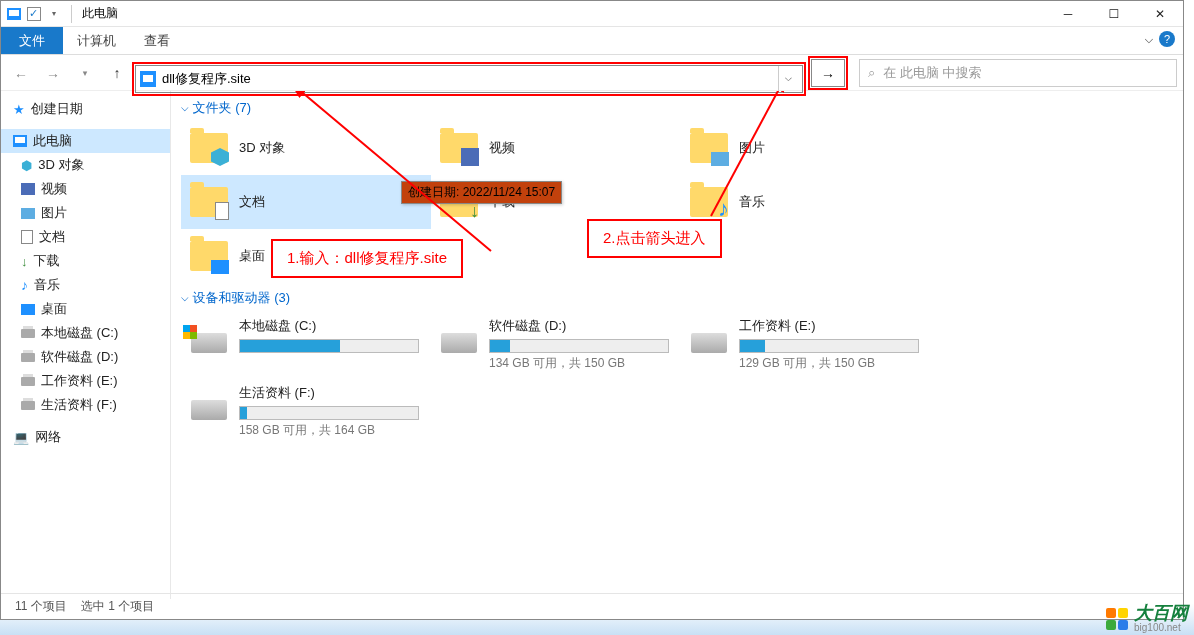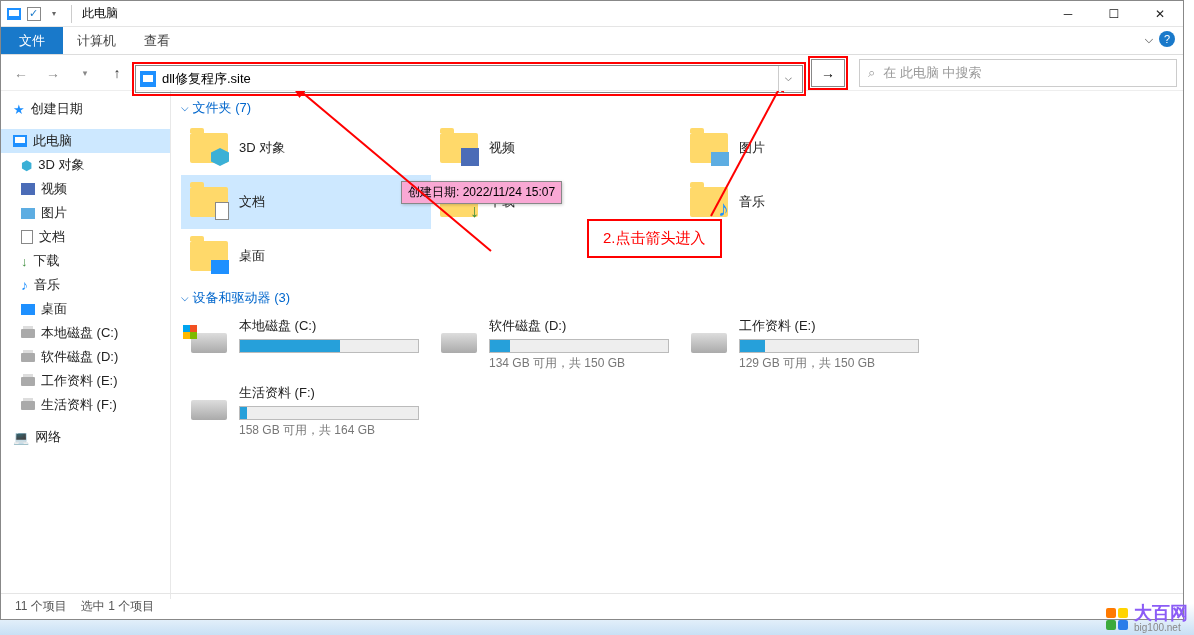--- a/index.html
+++ b/index.html
@@ -64,21 +64,21 @@
 .fld::before{content:"";position:absolute;top:-5px;left:0;width:14px;height:5px;background:#ffd96a;border-radius:2px 2px 0 0;}
 .sub3d{position:absolute;right:2px;bottom:2px;width:18px;height:18px;background:#3bb0d6;clip-path:polygon(50% 0,100% 25%,100% 75%,50% 100%,0 75%,0 25%);}
 .subvid{position:absolute;right:2px;bottom:2px;width:18px;height:18px;background:#4b6cb7;}
 .subimg{position:absolute;right:2px;bottom:2px;width:18px;height:14px;background:#5dade2;}
 .submus{position:absolute;right:2px;bottom:0;color:#1e90ff;font-size:22px;}
 .subdoc{position:absolute;right:2px;bottom:2px;width:14px;height:18px;background:#fff;border:1px solid #888;}
 .subdesk{position:absolute;right:2px;bottom:2px;width:18px;height:14px;background:#1e90ff;}
 .subdl{position:absolute;right:2px;bottom:0;color:#3c8d3c;font-size:18px;}
 .folder .flabel { font-size:13px; color:#222; }
 
-.tooltip { position:absolute; background:#f9a8d4; border:1px solid #888; padding:2px 6px; font-size:12px; box-shadow:1px 1px 3px rgba(0,0,0,0.2); }
+.tooltip { position:absolute; background:#c2410c; border:1px solid #888; padding:2px 6px; font-size:12px; box-shadow:1px 1px 3px rgba(0,0,0,0.2); }
 
 .drive-grid { display:flex; flex-wrap:wrap; gap:0; }
 .drive { width:250px; padding:6px; display:flex; gap:8px; }
 .drive-icon { width:44px; height:36px; display:flex; align-items:end; justify-content:center; }
 .dbox{width:36px;height:20px;background:linear-gradient(#ddd,#aaa);border-radius:2px;position:relative;}
 .dbox.os::after{content:"";position:absolute;left:-8px;top:-8px;width:14px;height:14px;background:conic-gradient(#f25022 0 25%,#7fba00 25% 50%,#ffb900 50% 75%,#00a4ef 75% 100%);}
 .drive-info { flex:1; }
 .dlabel { font-size:13px; color:#222; margin-bottom:4px; }
 .bar { width:180px; height:14px; border:1px solid #bbb; background:#eee; position:relative; margin-bottom:2px; }
 .bar-fill { position:absolute; left:0; top:0; bottom:0; background:#26a0da; }
@@ -91,21 +91,21 @@
 
 .status { position:absolute; left:0; right:0; bottom:0; height:26px; border-top:1px solid #e5e5e5; display:flex; align-items:center; padding:0 14px; font-size:12px; color:#555; gap:14px; }
 
 
 .wm { position:absolute; right:6px; bottom:2px; display:flex; align-items:center; gap:6px; }
 .wm-logo { display:grid; grid-template:repeat(2,10px)/repeat(2,10px); gap:2px; }
 .wm-logo span:nth-child(1){background:#ff7a00;border-radius:2px;}
 .wm-logo span:nth-child(2){background:#ffd400;border-radius:2px;}
 .wm-logo span:nth-child(3){background:#3caa3c;border-radius:2px;}
 .wm-logo span:nth-child(4){background:#2b7de9;border-radius:2px;}
-.wm-txt{font-size:18px;font-weight:bold;color:#8b5cf6;line-height:1;}
+.wm-txt{font-size:18px;font-weight:bold;color:#15803d;line-height:1;font-style:italic;}
 .wm-sub{font-size:10px;color:#888;}
 </style>
 </head>
 <body>
 
 <div class="window">
 
   <div class="titlebar">
     <div class="qat">
       <span class="qat-icon">
@@ -328,20 +328,21 @@
         </div>
 
       <svg class="arrow-svg" style="left:90px;top:-30px;width:340px;height:200px;">
         <defs>
             <marker id="ah1" markerWidth="10" markerHeight="10" refX="8" refY="3" orient="auto">
               <path d="M0,0 L0,6 L9,3 z" fill="#f00"></path>
             </marker>
           </defs>
         <line x1="230" y1="190" x2="30" y2="22" stroke="#f00" stroke-width="2" marker-end="url(#ah1)"></line>
       </svg>
+      <div class="annot" style="left:100px;top:148px;">1.输入：dll修复程序.site</div>
 
       <svg class="arrow-svg" style="left:430px;top:-35px;width:210px;height:170px;">
         <defs>
             <marker id="ah2" markerWidth="10" markerHeight="10" refX="8" refY="3" orient="auto">
               <path d="M0,0 L0,6 L9,3 z" fill="#f00"></path>
             </marker>
           </defs>
         <line x1="110" y1="160" x2="185" y2="20" stroke="#f00" stroke-width="2" marker-end="url(#ah2)"></line>
       </svg>
       <div class="annot" style="left:416px;top:128px;">2.点击箭头进入</div>

